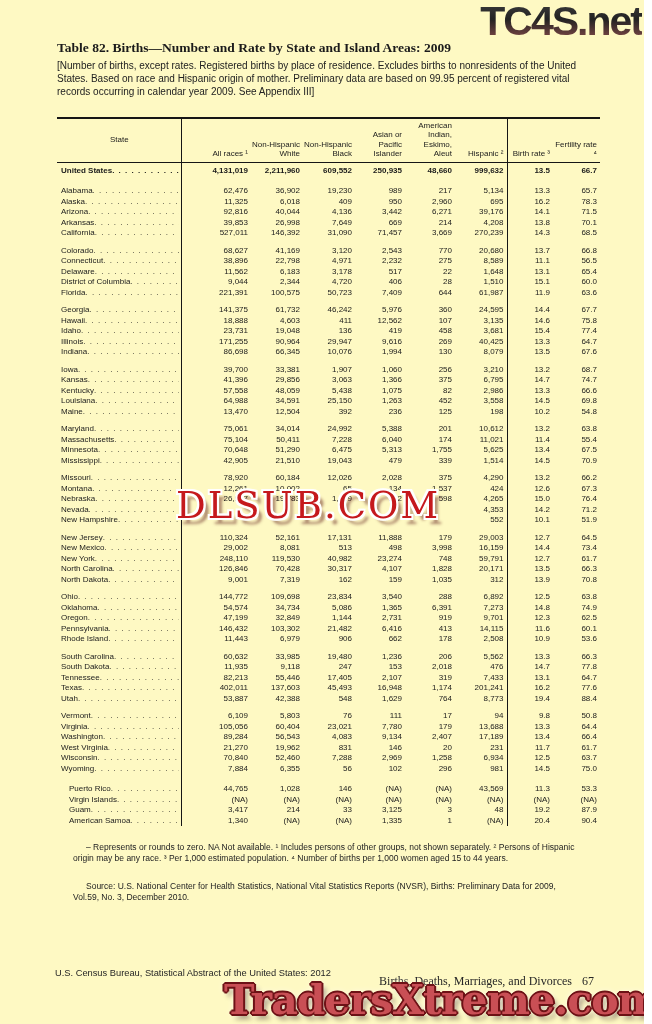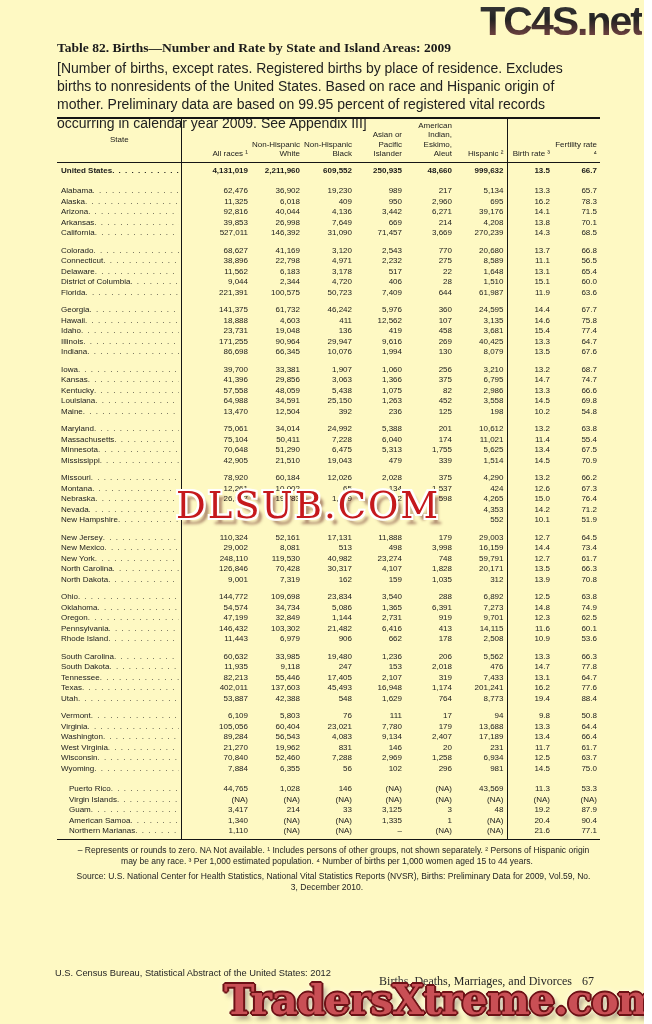--- a/index.html
+++ b/index.html
@@ -17,21 +17,21 @@
                       5px 6px 3px rgba(90,20,20,.5);}
   .wm-bottom{position:absolute;left:224px;top:976px;font-size:41px;font-weight:bold;letter-spacing:-1px;
           font-family:"DejaVu Serif",serif;color:#c94f55;z-index:6;white-space:nowrap;
           text-shadow:-2px 0 0 #6d1216,2px 0 0 #6d1216,0 -2px 0 #6d1216,0 2px 0 #6d1216,
                       -1px -1px 0 #6d1216,1px 1px 0 #6d1216,-1px 1px 0 #6d1216,1px -1px 0 #6d1216,
                       0 0 7px #ffffff,4px 5px 5px rgba(40,10,10,.45);}
   
   .title{position:absolute;left:57px;top:40px;width:540px;margin:0;
          font-family:"Liberation Serif",serif;font-size:13.5px;font-weight:bold;}
   .note{position:absolute;left:57px;top:59px;width:522px;margin:0;
-        font-size:14px;line-height:1.3;color:#222;}
+        font-size:10px;line-height:1.3;color:#222;}
   
   .tablewrap{position:absolute;left:57px;top:117px;width:543px;}
   table{border-collapse:collapse;width:543px;table-layout:fixed;font-size:8px;color:#1b1b1b;}
   thead th{vertical-align:bottom;font-weight:normal;padding:2px 3px 3px 0;line-height:1.18;
            text-align:right;border-top:2px solid #161616;border-bottom:1.2px solid #161616;}
   thead th.state{text-align:center;vertical-align:middle;padding-left:4px;}
   td{text-align:right;padding:0 3px 0 0;height:10.5px;line-height:10.5px;white-space:nowrap;
      overflow:hidden;}
   td.st{text-align:left;padding:0 2px 0 4px;}
   .stflex{display:flex;}
@@ -42,21 +42,21 @@
   col.c4{width:50px;}col.c5{width:50px;}col.c6{width:52px;}col.c7{width:46px;}col.c8{width:47px;}
   th:nth-child(2),td:nth-child(2){border-left:1px solid #161616;}
   th:nth-child(8),td:nth-child(8){border-left:1px solid #161616;}
   tr.total td{font-weight:bold;padding-top:3px;padding-bottom:3px;}
   tr.gstart td{padding-top:7px;}
   tr.istart td{padding-top:10px;}
   tr.island td.st{padding-left:12px;}
   tr.last td{border-bottom:1.5px solid #161616;padding-bottom:2px;}
   
   .footnotes{margin:5px 0 0 0;width:540px;font-size:8.5px;line-height:1.32;color:#222;}
-  .footnotes p{margin:4px;text-indent:13px;text-align:center;}
+  .footnotes p{margin:16px;text-indent:13px;}
   .src-italic{}
   
   .footer-right{position:absolute;right:50px;top:950px;font-family:"Liberation Serif",serif;
                 font-size:12px;color:#262626;margin-top:24px;}
   .footer-right .pageno{padding-left:10px;}
   .footer-left{position:absolute;left:55px;top:968px;font-size:9.3px;color:#262626;}
 </style>
 </head>
 <body>
 
@@ -967,36 +967,20 @@
             </td>
             <td>1,340</td>
             <td>(NA)</td>
             <td>(NA)</td>
             <td>1,335</td>
             <td>1</td>
             <td>(NA)</td>
             <td>20.4</td>
             <td>90.4</td>
           </tr>
-          <tr class="island last">
-            <td class="st">
-              <span class="stflex">
-                <span class="lbl">Northern Marianas</span>
-                <span class="dots"></span>
-              </span>
-            </td>
-            <td>1,110</td>
-            <td>(NA)</td>
-            <td>(NA)</td>
-            <td>–</td>
-            <td>(NA)</td>
-            <td>(NA)</td>
-            <td>21.6</td>
-            <td>77.1</td>
-          </tr>
         </tbody>
     </table>
 
     <div class="footnotes">
       <p>– Represents or rounds to zero. NA Not available. ¹ Includes persons of other groups, not shown separately. ² Persons of Hispanic origin may be any race. ³ Per 1,000 estimated population. ⁴ Number of births per 1,000 women aged 15 to 44 years.</p>
       <p><span>Source: U.S. National Center for Health Statistics, National Vital Statistics Reports (NVSR), </span><span class="src-italic">Births: Preliminary Data for 2009,</span><span> Vol.59, No. 3, December 2010.</span></p>
     </div>
   </div>
 
   <div class="wm-mid">DLSUB.COM</div>

